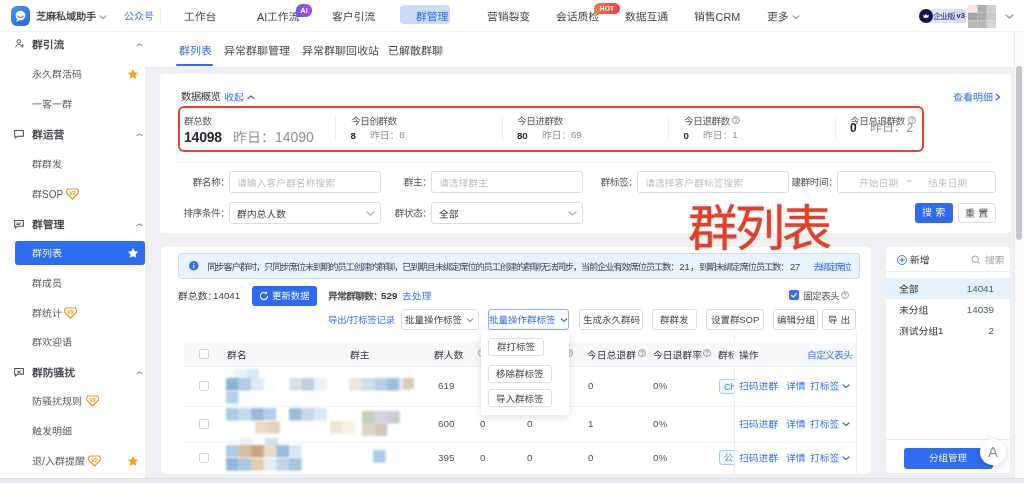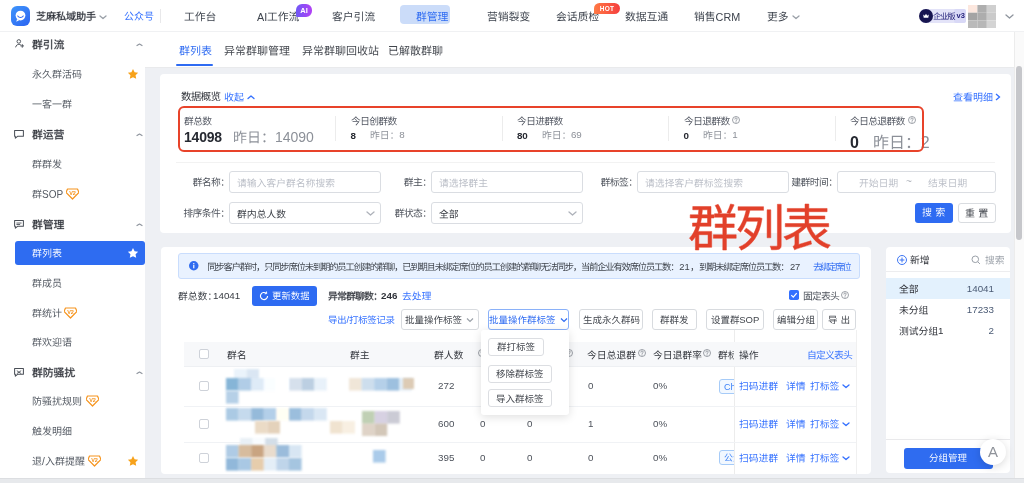--- a/index.html
+++ b/index.html
@@ -441,21 +441,21 @@
         <use href="#g9000" x="2790"></use>
         <use href="#g7FA4" x="3720"></use>
         <use href="#g6570" x="4650"></use>
       </g>
     </svg></div>
 <svg class="a" style="left:907.8px;top:115.5px" width="8" height="8" viewBox="0 0 16 16">
     <circle cx="8" cy="8" r="7" fill="none" stroke="#7d838c" stroke-width="1.5"></circle>
     <path d="M5.7 6.2a2.3 2.3 0 1 1 3.3 2.1c-.6.3-1 .7-1 1.4" fill="none" stroke="#7d838c" stroke-width="1.6" stroke-linecap="round"></path>
     <circle cx="8" cy="12" r="1" fill="#7d838c"></circle>
   </svg>
-<div class="a" style="left:850.0px;top:134px;font-size:16px;color:#000;line-height:1;white-space:nowrap;"><span style="font-weight:bold;color:#262931;letter-spacing:-0.2px">0</span><span style="display:inline-block;width:14px"></span><span style="color:#8c9098"><svg class="cj" style="width:3.000em" viewBox="0 0 3000 1000">
+<div class="a" style="left:850.0px;top:121px;font-size:12px;color:#000;line-height:1;white-space:nowrap;"><span style="font-weight:bold;color:#262931;letter-spacing:-0.2px">0</span><span style="display:inline-block;width:14px"></span><span style="color:#8c9098"><svg class="cj" style="width:3.000em" viewBox="0 0 3000 1000">
         <g transform="matrix(1,0,0,-1,0,880)">
           <use href="#g6628"></use>
           <use href="#g65E5" x="1000"></use>
           <use href="#gFF1A" x="2000"></use>
         </g>
       </svg>2</span></div>
 <div class="a" style="left:335.0px;top:116.0px;width:1px;height:25.0px;background:#ececec"></div>
 <div class="a" style="left:501.5px;top:116.0px;width:1px;height:25.0px;background:#ececec"></div>
 <div class="a" style="left:668.0px;top:116.0px;width:1px;height:25.0px;background:#ececec"></div>
 <div class="a" style="left:834.5px;top:116.0px;width:1px;height:25.0px;background:#ececec"></div>
@@ -722,21 +722,21 @@
 <div class="a" style="left:328.0px;top:291.0px;font-size:9.8px;color:#30333a;font-weight:bold;line-height:1;white-space:nowrap;"><svg class="cj b" style="width:5.600em" viewBox="0 0 5600 1000">
       <g transform="matrix(1,0,0,-1,0,880)">
         <use href="#g5F02"></use>
         <use href="#g5E38" x="920"></use>
         <use href="#g7FA4" x="1840"></use>
         <use href="#g804A" x="2760"></use>
         <use href="#g6570" x="3680"></use>
         <use href="#gFF1A" x="4600"></use>
       </g>
     </svg></div>
-<div class="a" style="left:381.0px;top:291.0px;font-size:9.8px;color:#30333a;font-weight:bold;line-height:1;white-space:nowrap;">246</div>
+<div class="a" style="left:381.0px;top:291.0px;font-size:9.8px;color:#30333a;font-weight:bold;line-height:1;white-space:nowrap;">529</div>
 <div class="a" style="left:402.0px;top:291.0px;font-size:9.8px;color:#3370ff;line-height:1;white-space:nowrap;"><svg class="cj" style="width:3.000em" viewBox="0 0 3000 1000">
       <g transform="matrix(1,0,0,-1,0,880)">
         <use href="#g53BB"></use>
         <use href="#g5904" x="1000"></use>
         <use href="#g7406" x="2000"></use>
       </g>
     </svg></div>
 <svg class="a" style="left:789.0px;top:290.0px" width="10" height="10" viewBox="0 0 14 14">
     <rect width="14" height="14" rx="2.5" fill="#3370ff"></rect>
     <polyline points="3.2,7.2 6,10 10.8,4.4" fill="none" stroke="#fff" stroke-width="1.8"></polyline>
@@ -980,21 +980,21 @@
     <rect x="0.0" y="0.0" width="12.6" height="12.6" fill="#84b2da"></rect>
     <rect x="12.6" y="0.0" width="12.6" height="12.6" fill="#9dc1e2"></rect>
     <rect x="25.2" y="0.0" width="12.6" height="12.6" fill="#e2c49e"></rect>
     <rect x="37.8" y="0.0" width="12.6" height="12.6" fill="#d9e5f0"></rect>
     <rect x="50.4" y="0.0" width="12.6" height="12.6" fill="#b4cde6"></rect>
     <rect x="63.0" y="0.0" width="12.6" height="12.6" fill="#99bede"></rect>
   </svg>
 <svg class="a" style="left:373.0px;top:450.0px;filter:blur(1.0px) saturate(0.82) brightness(1.04)" width="13" height="13">
     <rect x="0.0" y="0.0" width="12.6" height="12.6" fill="#9ec4e8"></rect>
   </svg>
-<div class="a" style="left:438.0px;top:381.0px;font-size:9.8px;color:#4d525b;line-height:1;white-space:nowrap;">272</div>
+<div class="a" style="left:438.0px;top:381.0px;font-size:9.8px;color:#4d525b;line-height:1;white-space:nowrap;">619</div>
 <div class="a" style="left:588.0px;top:381.0px;font-size:9.8px;color:#4d525b;line-height:1;white-space:nowrap;">0</div>
 <div class="a" style="left:653.0px;top:381.0px;font-size:9.8px;color:#4d525b;line-height:1;white-space:nowrap;">0%</div>
 <div class="a" style="left:438.0px;top:419.0px;font-size:9.8px;color:#4d525b;line-height:1;white-space:nowrap;">600</div>
 <div class="a" style="left:480.0px;top:419.0px;font-size:9.8px;color:#4d525b;line-height:1;white-space:nowrap;">0</div>
 <div class="a" style="left:527.0px;top:419.0px;font-size:9.8px;color:#4d525b;line-height:1;white-space:nowrap;">0</div>
 <div class="a" style="left:588.0px;top:419.0px;font-size:9.8px;color:#4d525b;line-height:1;white-space:nowrap;">1</div>
 <div class="a" style="left:653.0px;top:419.0px;font-size:9.8px;color:#4d525b;line-height:1;white-space:nowrap;">0%</div>
 <div class="a" style="left:438.0px;top:453.0px;font-size:9.8px;color:#4d525b;line-height:1;white-space:nowrap;">395</div>
 <div class="a" style="left:480.0px;top:453.0px;font-size:9.8px;color:#4d525b;line-height:1;white-space:nowrap;">0</div>
 <div class="a" style="left:527.0px;top:453.0px;font-size:9.8px;color:#4d525b;line-height:1;white-space:nowrap;">0</div>
@@ -1157,21 +1157,21 @@
       </g>
     </svg></div>
 <div class="a" style="left:994.0px;top:283.5px;font-size:9.8px;color:#4a5a74;line-height:1;white-space:nowrap;transform:translateX(-100%);">14041</div>
 <div class="a" style="left:899.0px;top:304.5px;font-size:9.8px;color:#30333a;line-height:1;white-space:nowrap;"><svg class="cj" style="width:3.000em" viewBox="0 0 3000 1000">
       <g transform="matrix(1,0,0,-1,0,880)">
         <use href="#g672A"></use>
         <use href="#g5206" x="1000"></use>
         <use href="#g7EC4" x="2000"></use>
       </g>
     </svg></div>
-<div class="a" style="left:994.0px;top:304.5px;font-size:9.8px;color:#4a5a74;line-height:1;white-space:nowrap;transform:translateX(-100%);">17233</div>
+<div class="a" style="left:994.0px;top:304.5px;font-size:9.8px;color:#4a5a74;line-height:1;white-space:nowrap;transform:translateX(-100%);">14039</div>
 <div class="a" style="left:899.0px;top:325.5px;font-size:9.8px;color:#30333a;line-height:1;white-space:nowrap;"><svg class="cj" style="width:4.000em" viewBox="0 0 4000 1000">
       <g transform="matrix(1,0,0,-1,0,880)">
         <use href="#g6D4B"></use>
         <use href="#g8BD5" x="1000"></use>
         <use href="#g5206" x="2000"></use>
         <use href="#g7EC4" x="3000"></use>
       </g>
     </svg></div>
 <div class="a" style="left:938.0px;top:325.5px;font-size:9.8px;color:#30333a;line-height:1;white-space:nowrap;">1</div>
 <div class="a" style="left:994.0px;top:325.5px;font-size:9.8px;color:#4a5a74;line-height:1;white-space:nowrap;transform:translateX(-100%);">2</div>

